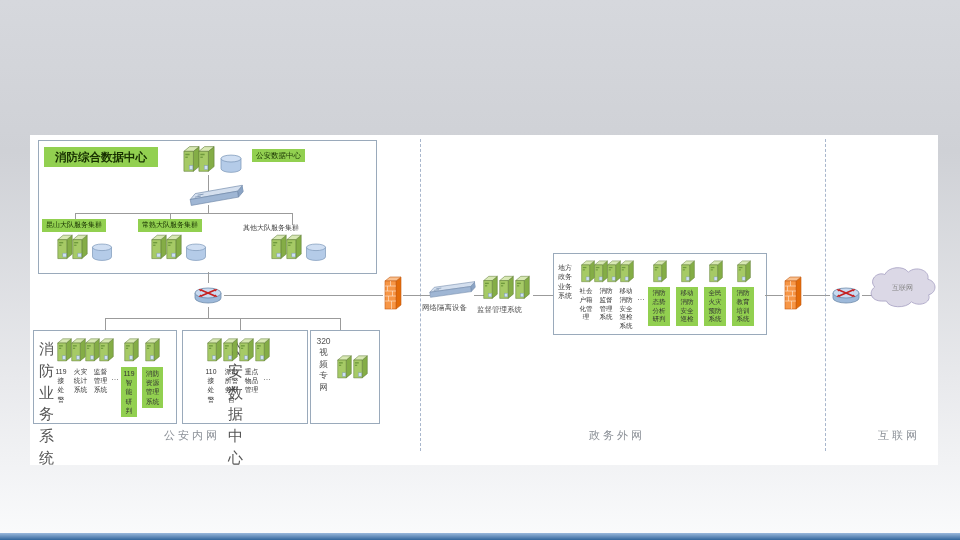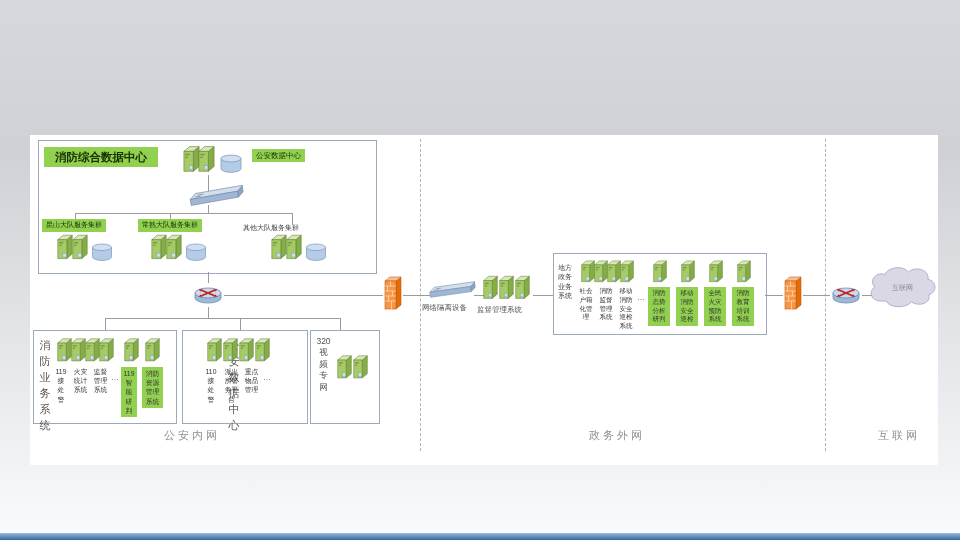--- a/index.html
+++ b/index.html
@@ -16,21 +16,21 @@
   .hline{position:absolute;height:1px;background:#9b9b9b;}
   .vline{position:absolute;width:1px;background:#9b9b9b;}
   .divider{position:absolute;top:4px;height:312px;width:0;border-left:1px dashed #a8b6cc;}
   .zone{position:absolute;top:293px;font-size:11px;color:#8a8f96;letter-spacing:3px;text-align:right;}
   .green{background:#92d050;color:#173000;}
   .glbl{position:absolute;font-size:7.5px;line-height:1.25;padding:2px 4px;white-space:nowrap;}
   .plbl{position:absolute;font-size:7.5px;color:#444;white-space:nowrap;}
   .dc-title{position:absolute;font-size:11.5px;font-weight:bold;text-align:center;line-height:20px;}
   .vcol{position:absolute;word-break:break-all;line-break:anywhere;text-align:center;
     font-size:6.8px;line-height:1.35;color:#333;}
-  .vtitle{font-size:11px;color:#555;line-height:1.45;letter-spacing:0;}
+  .vtitle{font-size:15px;color:#555;line-height:1.45;letter-spacing:0;}
   .dots{position:absolute;font-size:8px;color:#444;}
   .ic{position:absolute;}
   .small-lbl{position:absolute;font-size:7.5px;color:#555;text-align:left;}
   .cloud-lbl{position:absolute;font-size:7px;color:#888;}
 </style>
 </head>
 <body>
 
 <svg width="0" height="0" style="position:absolute">
   <defs>

